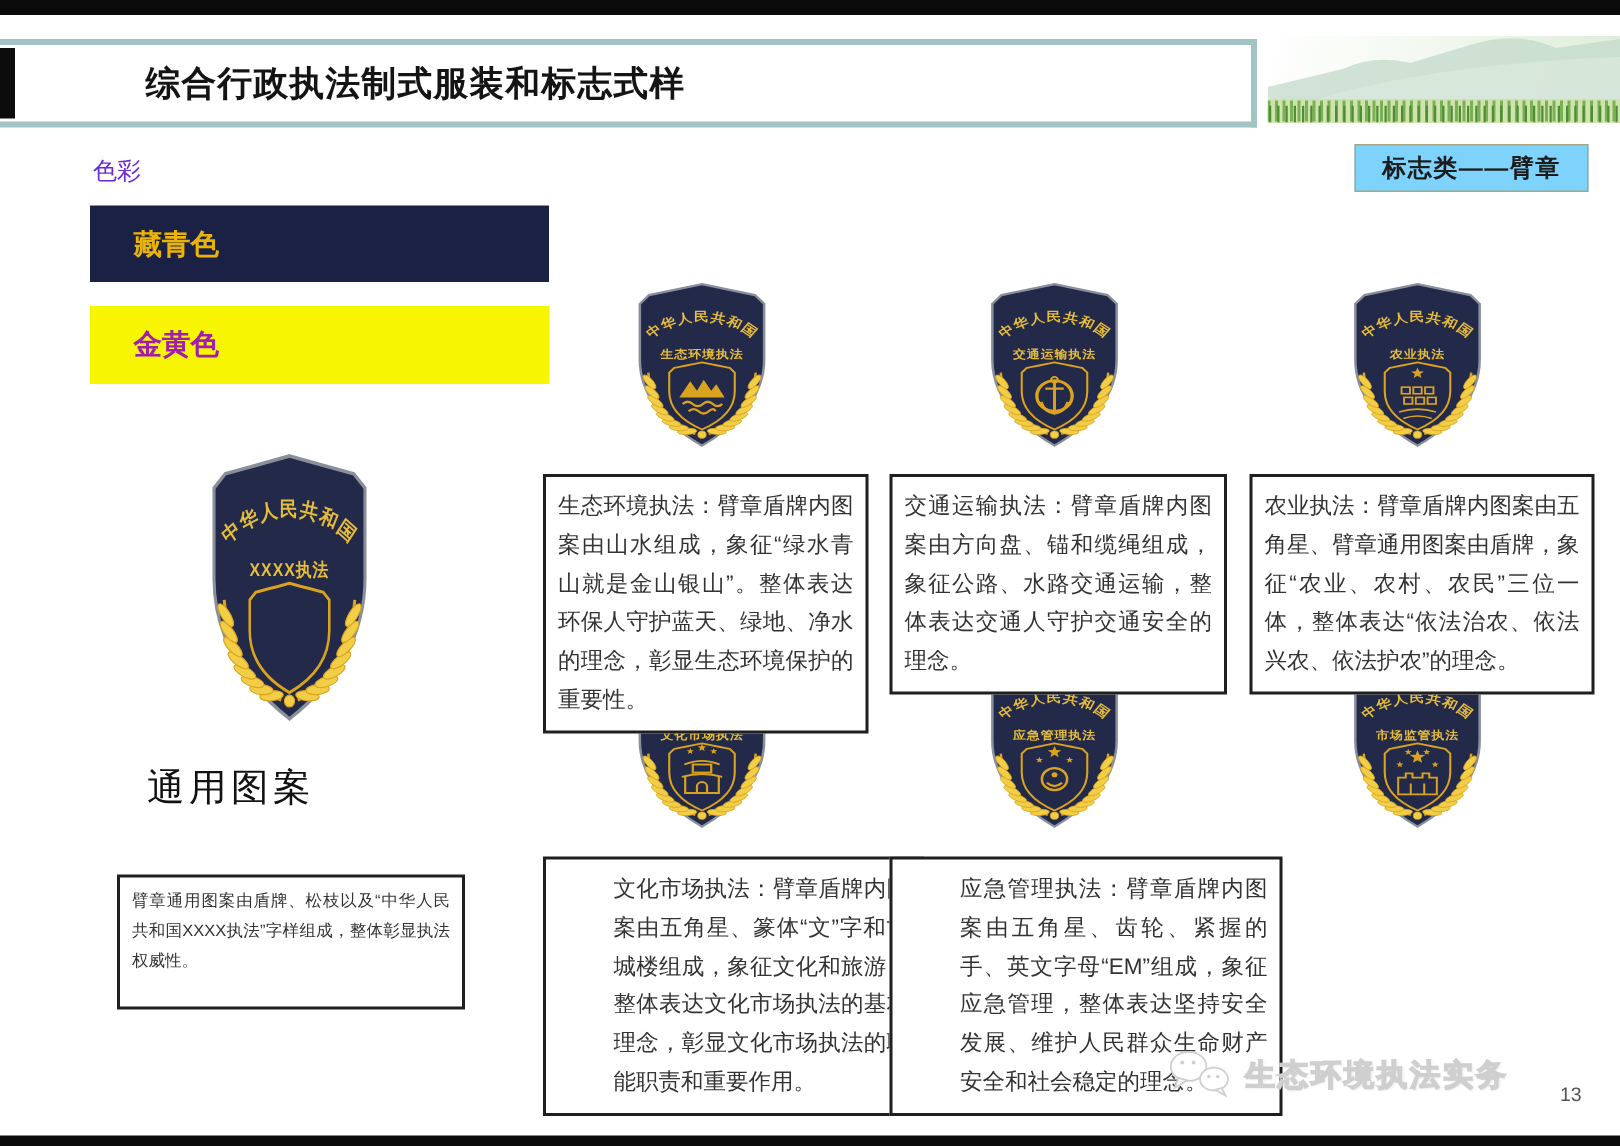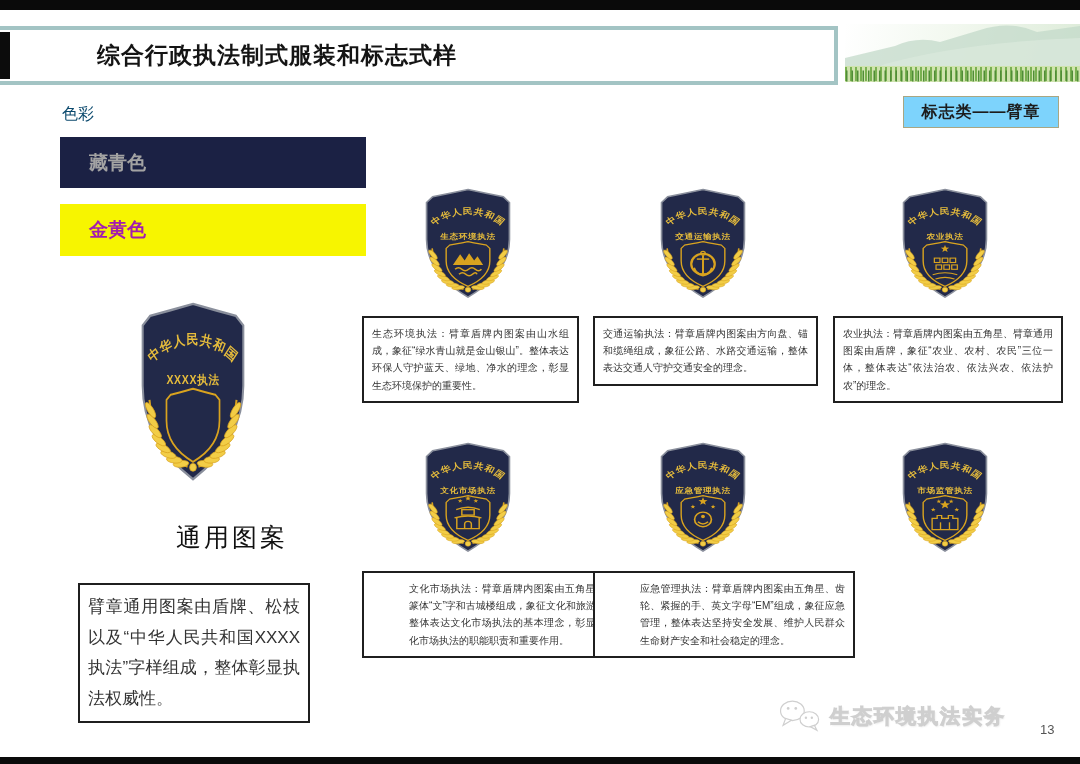--- a/index.html
+++ b/index.html
@@ -18,43 +18,43 @@
 
   
   .nature{position:absolute;left:845px;top:24px;width:235px;height:58px;overflow:hidden;
           background:linear-gradient(105deg,#ffffff 0%,#f2f8ef 45%,#dcebd8 100%);}
   .nature svg{display:block;width:100%;height:100%;}
 
   .tag-label{position:absolute;left:903px;top:96px;width:154px;height:30px;background:#7dd3fc;
              border:1px solid #a9a682;display:flex;align-items:center;justify-content:center;
              font-size:16px;font-weight:bold;color:#1c1c1c;letter-spacing:1px;}
 
-  .colors-heading{position:absolute;left:62px;top:104px;font-size:16px;color:#0c4a6e;}
+  .colors-heading{position:absolute;left:62px;top:104px;font-size:16px;color:#6d28d9;}
   .swatch{position:absolute;left:60px;width:306px;display:flex;align-items:center;
           font-size:19px;font-weight:bold;padding-left:0;}
   .swatch span{padding-left:29px;}
-  .swatch.navy{top:137px;height:51px;color:#a3a3a3;}
+  .swatch.navy{top:137px;height:51px;color:#eab308;}
   .swatch.yellow{top:204px;height:52px;color:#a21caf;}
 
   
   .badge-slot{position:absolute;}
   .badge-slot svg{display:block;width:100%;height:100%;}
   .badge-generic{left:125px;top:300px;width:136px;height:184px;}
   .b-r1{top:187px;width:112px;height:113px;}
   .b-r2{top:441px;width:112px;height:113px;}
   .b-c1{left:412px;} .b-c2{left:647px;} .b-c3{left:889px;}
 
-  .generic-caption{position:absolute;left:98px;top:521px;width:190px;text-align:right;
+  .generic-caption{position:absolute;left:98px;top:508px;width:190px;text-align:left;
                    font-size:25px;color:#111;letter-spacing:3px;}
 
   .desc-box{position:absolute;background:#fff;border:2px solid #1f1f1f;color:#333;
-            font-size:10px;line-height:1.72;padding:7px 8px;text-align:justify;}
+            font-size:15px;line-height:1.72;padding:7px 8px;text-align:justify;}
   .d-r1{top:316px;} .d-r2{top:571px;padding-left:45px;}
   .d-c1{left:362px;width:197px;} .d-c2{left:593px;width:205px;} .d-c3{left:833px;width:210px;}
-  .desc-generic{left:78px;top:583px;width:212px;min-height:72px;font-size:17px;line-height:1.8;}
+  .desc-generic{left:78px;top:583px;width:212px;min-height:72px;font-size:11px;line-height:1.8;}
 
   
   .watermark{position:absolute;left:778px;top:698px;display:flex;align-items:center;gap:8px;}
   .wm-text{font-size:20px;font-weight:bold;color:#fdfdfd;letter-spacing:2px;
            -webkit-text-stroke:1px #cfcfcf;text-shadow:1px 1px 2px rgba(0,0,0,0.10);}
   .page-number{position:absolute;left:1040px;top:722px;font-size:13px;color:#555;text-align:right;}
 </style>
 </head>
 <body>
 

